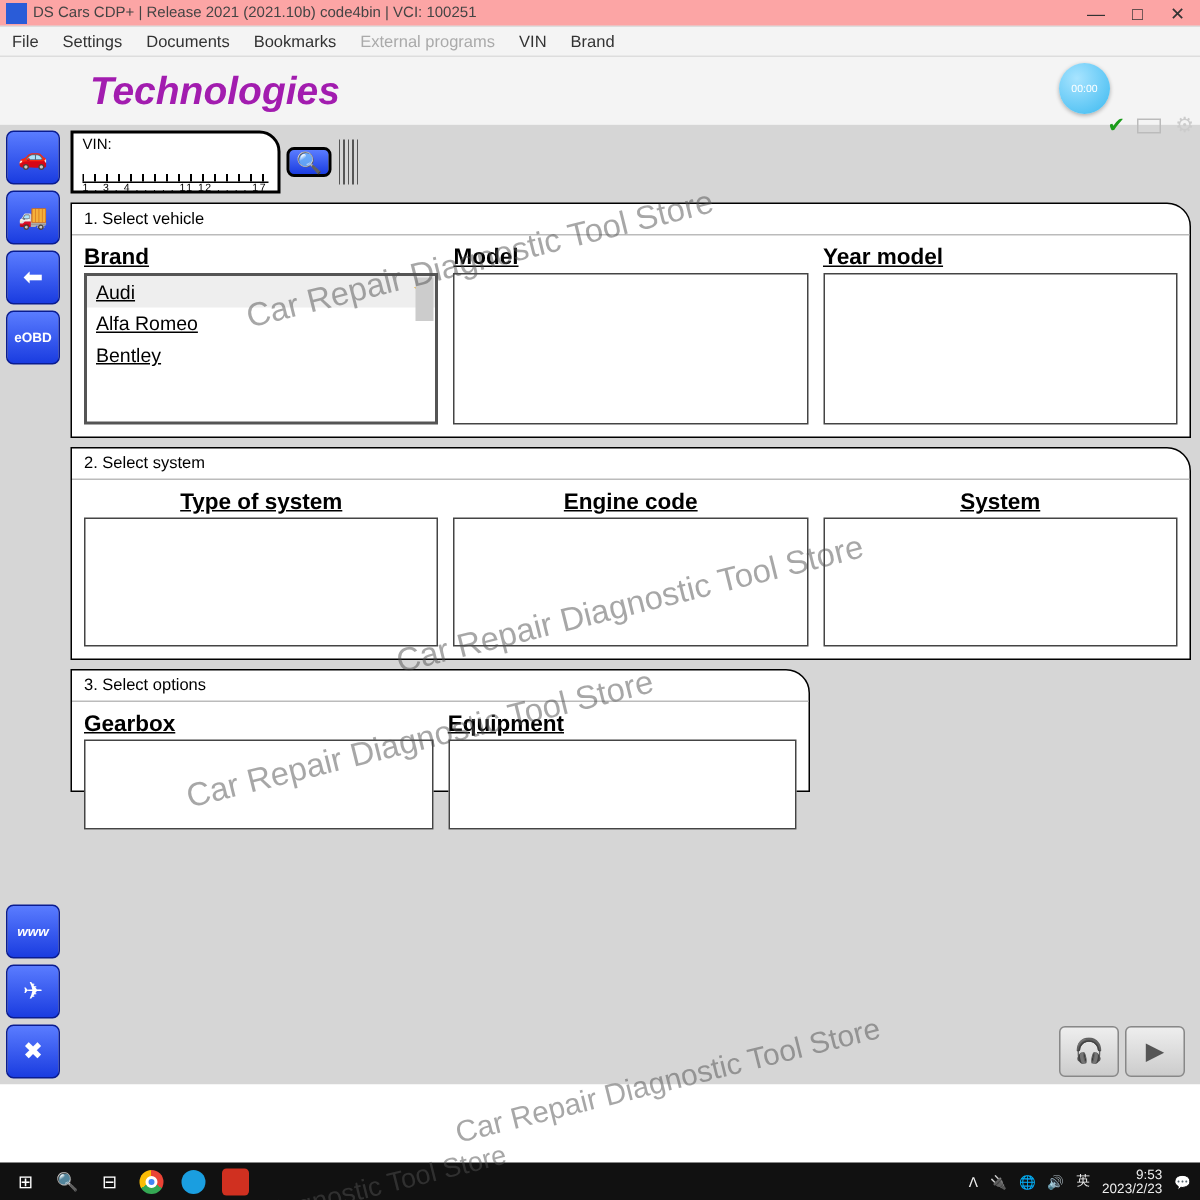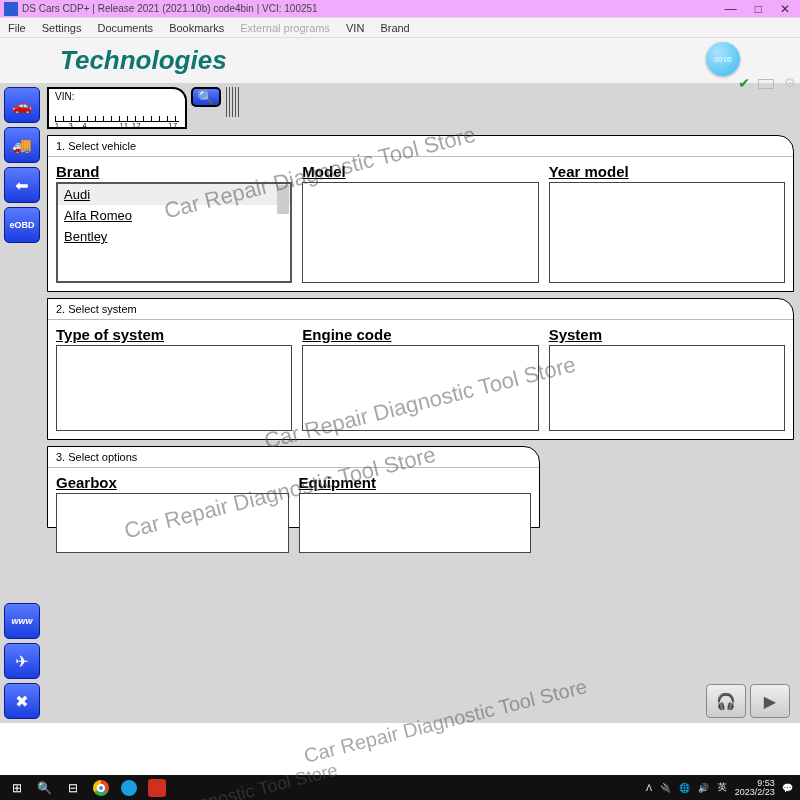--- a/index.html
+++ b/index.html
@@ -1,47 +1,47 @@
 <!DOCTYPE html>
 <html><head>
 <meta charset="utf-8">
 <style>
   * { box-sizing: border-box; margin: 0; padding: 0; font-family: "Segoe UI", Tahoma, sans-serif; }
   body { width: 800px; height: 800px; background: #fff; overflow: hidden; font-size: 12px; position: relative; }
 
   
-  .title-bar { height: 18px; background: #f0abfc; display: flex; align-items: center; border-bottom: 1px solid #ddd; }
+  .title-bar { height: 18px; background: #fca5a5; display: flex; align-items: center; border-bottom: 1px solid #ddd; }
   .title-bar .icon-sq { width: 14px; height: 14px; background: #2a5cd8; margin: 0 4px 0 4px; display:inline-block; }
   .title-bar .title { font-size: 10px; color: #444; flex: 1; }
   .title-bar .win-ctrls { display:flex; gap:18px; padding-right:10px; }
   .title-bar .win-ctrls span { font-size:12px; color:#333; }
 
   
   .menu-bar { height: 20px; background: #f4f4f4; display:flex; align-items:center; padding:0 8px; gap:16px; border-bottom:1px solid #ddd; }
   .menu-bar span { font-size: 11px; color: #333; }
   .menu-bar span.dim { color:#aaa; }
 
   
   .brand-row { height: 45px; background: #f4f4f4; display:flex; align-items:center; position:relative; }
-  .brand-row .brand { font-size: 26px; font-weight: bold; font-style: italic; color: #0f766e; margin-left: 60px; font-family: Arial, sans-serif; }
+  .brand-row .brand { font-size: 26px; font-weight: bold; font-style: italic; color: #a21caf; margin-left: 60px; font-family: Arial, sans-serif; }
   .brand-row .badge { width:34px; height:34px; border-radius:50%; background: radial-gradient(circle at 35% 30%, #a8e4ff, #3bb9f0); position:absolute; right:60px; top:4px; font-size:7px; color:#fff; display:flex; align-items:center; justify-content:center; box-shadow:0 1px 3px rgba(0,0,0,.3);}
   .brand-row .tick { position:absolute; right:50px; bottom:-8px; color:#1a9c1a; font-size:14px; }
   .brand-row .batt { position:absolute; right:26px; bottom:-6px; width:16px; height:10px; border:1px solid #bbb; }
   .brand-row .gear { position:absolute; right:4px; bottom:-8px; color:#ccc; font-size:14px;}
 
   
   .work { display:flex; height: 640px; background:#d6d6d6; }
   .sidebar { width: 45px; padding: 4px; display:flex; flex-direction:column; gap:4px; }
   .side-btn { width: 36px; height: 36px; border-radius:5px; background: linear-gradient(#5a7cff,#1a3ce0); border:1px solid #0a1c90; display:flex; align-items:center; justify-content:center; color:#fff; font-size:16px; }
   .side-btn.gap { margin-top: auto; }
 
   .main { flex:1; padding: 4px 6px 4px 2px; display:flex; flex-direction:column; gap:6px; overflow:hidden; }
 
   
-  .vin-wrap { display:flex; gap:4px; align-items:flex-start; }
+  .vin-wrap { display:flex; gap:4px; align-items:center; }
   .vin-box { border:2px solid #000; border-radius: 0 14px 0 0; background:#fff; padding:2px 6px; width:140px; height:42px; }
   .vin-box .lbl { font-size:10px; }
   .vin-box .ticks { height:18px; border-bottom:1px solid #000; position:relative; margin-top:2px;}
   .vin-box .ticks::before { content:""; position:absolute; left:0; right:0; bottom:0; height:5px;
      background: repeating-linear-gradient(90deg,#000 0 1px, transparent 1px 8px); }
   .vin-box .nums { font-size:7px; letter-spacing:1px; color:#000; }
   .vin-search { width:30px; background: linear-gradient(#5a7cff,#1a3ce0); border:2px solid #000; border-radius:5px; display:flex; align-items:center; justify-content:center; color:#fff; font-size:14px; }
   .vin-bar { width:16px; display:flex; align-items:center; justify-content:center;}
   .vin-bar .bars { width:14px; height:30px; background: repeating-linear-gradient(90deg,#555 0 1px, transparent 1px 3px); }
 
@@ -50,21 +50,21 @@
   .section .tab-hdr { font-size:11px; padding-bottom:4px; border-bottom:1px solid #bbb; margin: -4px -8px 6px -8px; padding:4px 8px;}
   .cols { display:flex; gap:10px;text-decoration:underline; }
   .col { flex:1; display:flex; flex-direction:column; }
   .col-hdr { font-size:15px; font-weight:bold; margin-bottom:2px; }
   .listbox { border:1px solid #444; flex:1; min-height:60px; background:#fff; overflow-y:auto; position:relative;}
   .listbox.headed { border:2px solid #555; }
   .listbox .item { padding:3px 6px; font-size:13px; border-bottom:0; position:relative;}
   .listbox .item.alt { background:#eee; }
   .listbox .item .star { position:absolute; right:6px; color:#f0a000; font-size:10px;}
   .sec1-lists { height:120px; }
-  .sec2-lists { height:105px; }
+  .sec2-lists { height:105px;text-align:center; }
   .sec3-lists { height:45px; }
 
   
   .listbox.scroll::after { content:""; position:absolute; right:1px; top:1px; width:12px; height:30%; background:#ccc; }
 
   .bottom-btns { position:absolute; right:10px; bottom:82px; display:flex; gap:4px; }
   .bottom-btns .bb { width:40px; height:34px; background:linear-gradient(#eee,#ccc); border:1px solid #888; border-radius:4px; display:flex; align-items:center; justify-content:center; font-size:16px; color:#555; }
 
   
   .white-strip { height:52px; background:#fff; }

